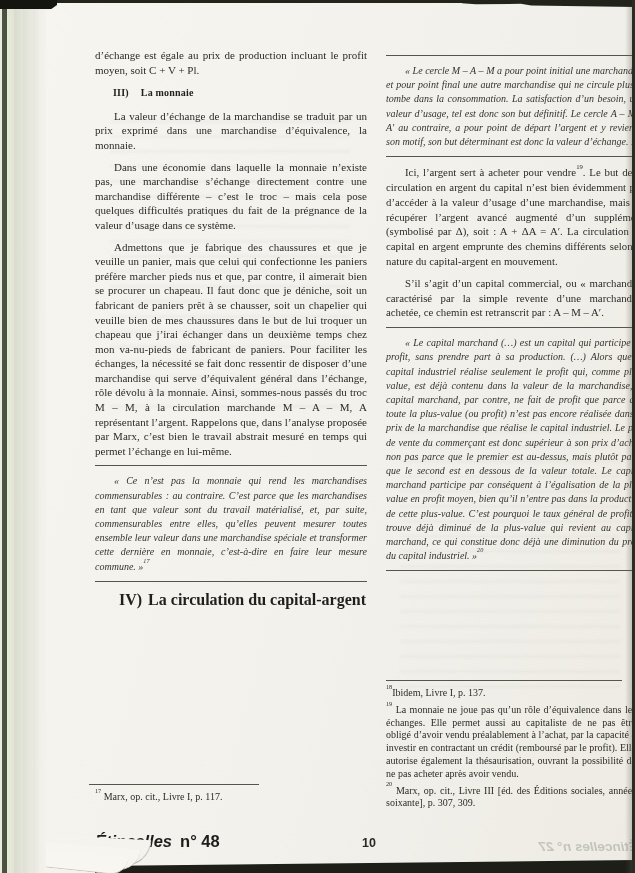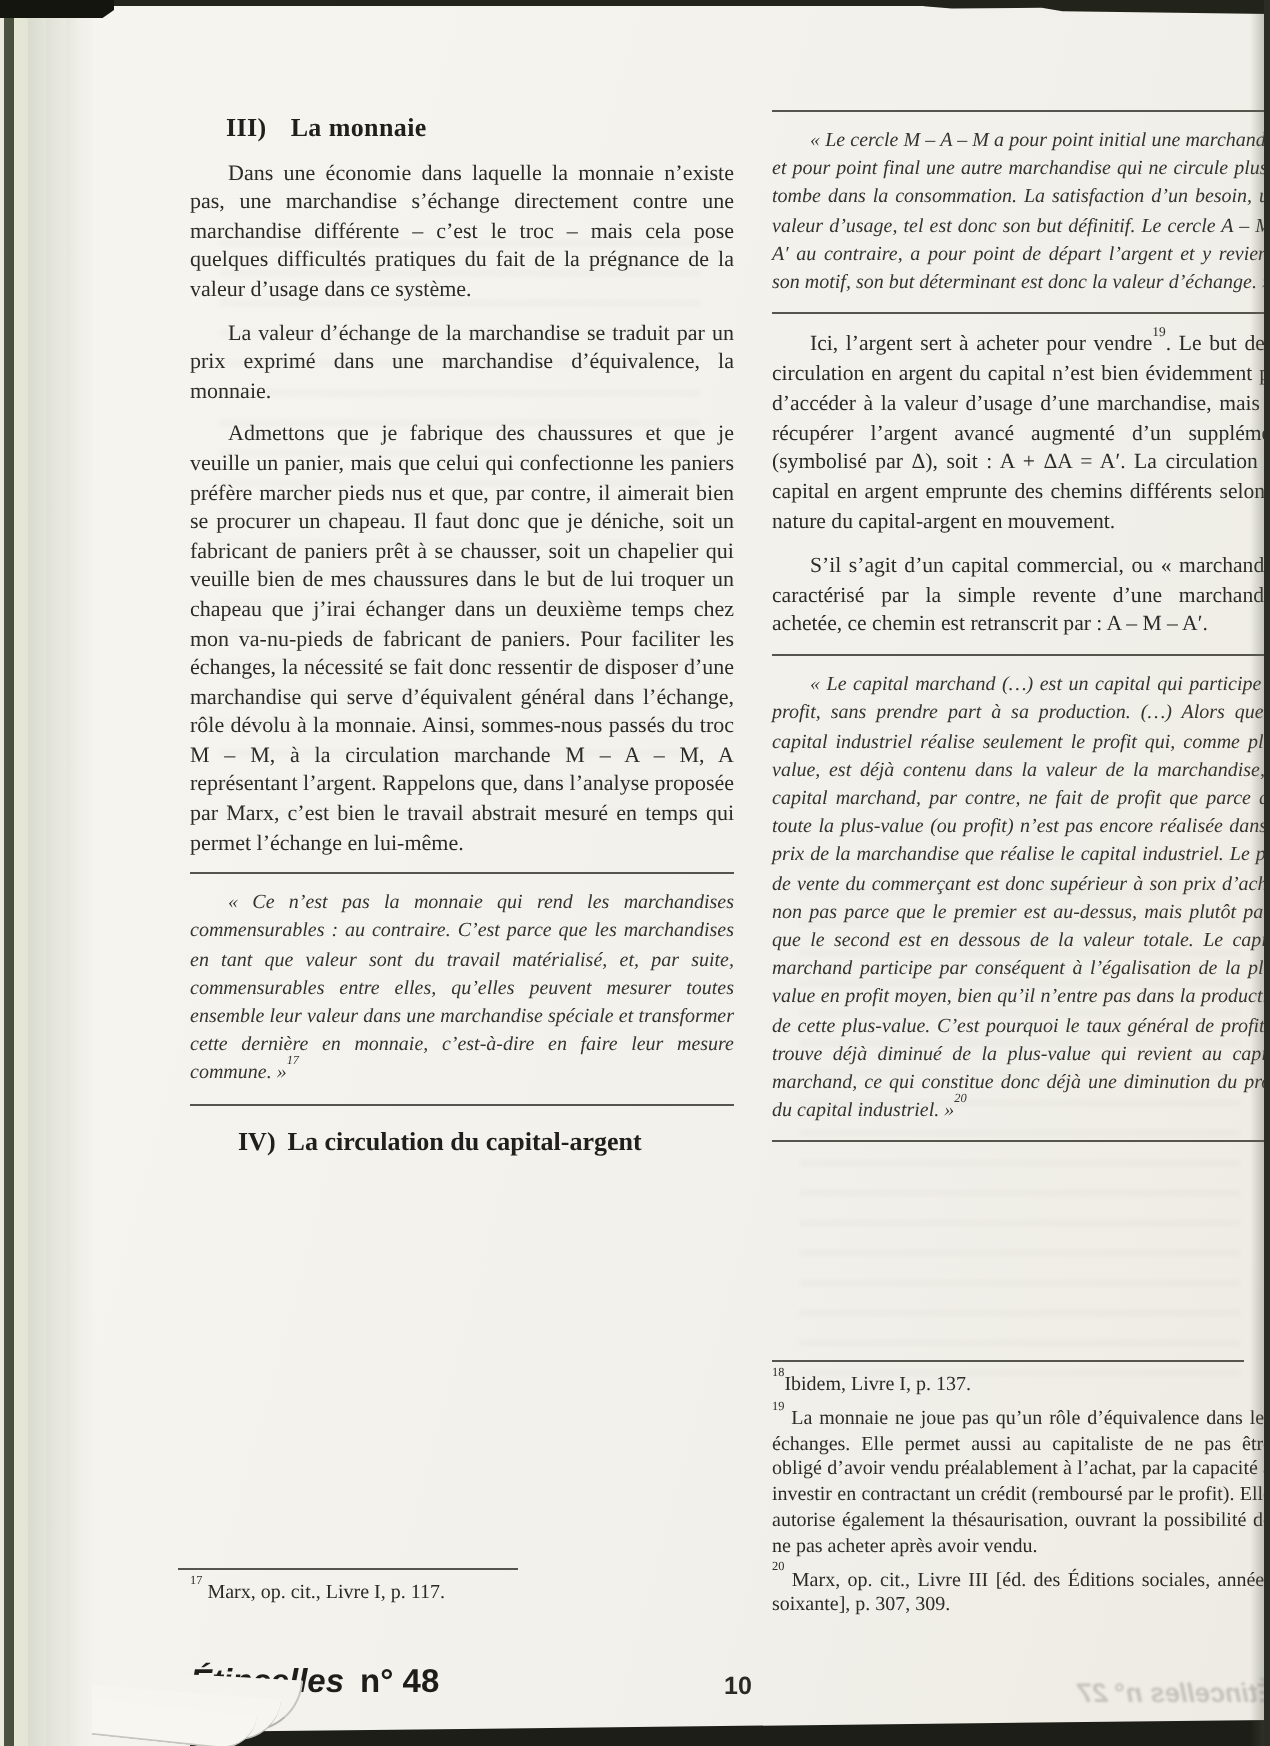--- a/index.html
+++ b/index.html
@@ -38,23 +38,23 @@
     border-radius:0 0 34px 6px; transform:rotate(6deg); border-bottom:1px solid #c6c7be; }
   #pe0 { left:16px; top:690px; width:26px; height:165px;
     border-right:1px solid rgba(170,172,160,0.45); transform:rotate(2deg); }
   
   .col { position:absolute; text-align:justify; z-index:3; }
   .col-left  { left:95px;  top:48px; width:272px; font-size:11px;   line-height:14.6px; }
   .col-right { left:386px; top:55px; width:258px; font-size:10.8px; line-height:14.8px; }
   .col p { margin:0 0 7px; text-indent:19px; }
   .quote { font-style:italic; font-size:10px; line-height:14.2px; margin:4px 0 6px; color:#35332e; }
   .hrule { border:0; border-top:1px solid #56554d; margin:4px 0 8px; height:0; }
-  .h-iii { font-size:13px; font-weight:bold; color:#211f1b; margin:9px 0 8px; padding-left:18px; letter-spacing:0.2px; }
+  .h-iii { font-size:10px; font-weight:bold; color:#211f1b; margin:9px 0 8px; padding-left:18px; letter-spacing:0.2px; }
   .h-iii .hnum { margin-right:12px; }
-  .h-iv  { font-size:13px; font-weight:bold; color:#211f1b; margin:11px 0 0; padding-left:24px; }
+  .h-iv  { font-size:16px; font-weight:bold; color:#211f1b; margin:11px 0 0; padding-left:24px; }
   .h-iv .hnum { margin-right:6px; }
   sup.fnref { font-size:0.62em; position:relative; top:-0.45em; line-height:0; }
   
   .fnblock { position:absolute; font-size:10px; line-height:12.8px; text-align:justify; z-index:3; }
   #fn-left  { left:95px;  top:784px; width:272px; }
   #fn-right { left:386px; top:680px; width:250px; }
   .fnsep { border:0; border-top:1px solid #56554d; margin:0 0 6px; height:0; }
   #fn-left .fnsep { width:170px; margin-left:-6px; }
   #fn-right .fnsep { width:236px; }
   .fnblock p { margin:0 0 4px; text-indent:0; }
@@ -73,25 +73,26 @@
 </style>
 </head>
 <body>
 
 <div id="scan">
 
   <div class="ghost-block" style="left:110px; top:120px; width:240px; height:300px;"></div>
   <div class="ghost-block" style="left:400px; top:430px; width:220px; height:260px;"></div>
 
   <div class="col col-left">
+    <p style="text-indent:0">d’échange est égale au prix de production incluant le profit moyen, soit C + V + Pl.</p>
     <div class="h-iii">
       <span class="hnum">III)</span><span>La monnaie</span>
     </div>
+    <p>La valeur d’échange de la marchandise se traduit par un prix exprimé dans une marchandise d’équivalence, la monnaie.</p>
     <p>Dans une économie dans laquelle la monnaie n’existe pas, une marchandise s’échange directement contre une marchandise différente – c’est le troc – mais cela pose quelques difficultés pratiques du fait de la prégnance de la valeur d’usage dans ce système.</p>
-    <p>La valeur d’échange de la marchandise se traduit par un prix exprimé dans une marchandise d’équivalence, la monnaie.</p>
     <p>Admettons que je fabrique des chaussures et que je veuille un panier, mais que celui qui confectionne les paniers préfère marcher pieds nus et que, par contre, il aimerait bien se procurer un chapeau. Il faut donc que je déniche, soit un fabricant de paniers prêt à se chausser, soit un chapelier qui veuille bien de mes chaussures dans le but de lui troquer un chapeau que j’irai échanger dans un deuxième temps chez mon va-nu-pieds de fabricant de paniers. Pour faciliter les échanges, la nécessité se fait donc ressentir de disposer d’une marchandise qui serve d’équivalent général dans l’échange, rôle dévolu à la monnaie. Ainsi, sommes-nous passés du troc M – M, à la circulation marchande M – A – M, A représentant l’argent. Rappelons que, dans l’analyse proposée par Marx, c’est bien le travail abstrait mesuré en temps qui permet l’échange en lui-même.</p>
     <hr class="hrule">
     <p class="quote"><span>« Ce n’est pas la monnaie qui rend les marchandises commensurables : au contraire. C’est parce que les marchandises en tant que valeur sont du travail matérialisé, et, par suite, commensurables entre elles, qu’elles peuvent mesurer toutes ensemble leur valeur dans une marchandise spéciale et transformer cette dernière en monnaie, c’est-à-dire en faire leur mesure commune. »</span><sup class="fnref">17</sup></p>
     <hr class="hrule">
     <div class="h-iv">
       <span class="hnum">IV)</span><span>La circulation du capital-argent</span>
     </div>
   </div>
 
   <div class="fnblock" id="fn-left">

